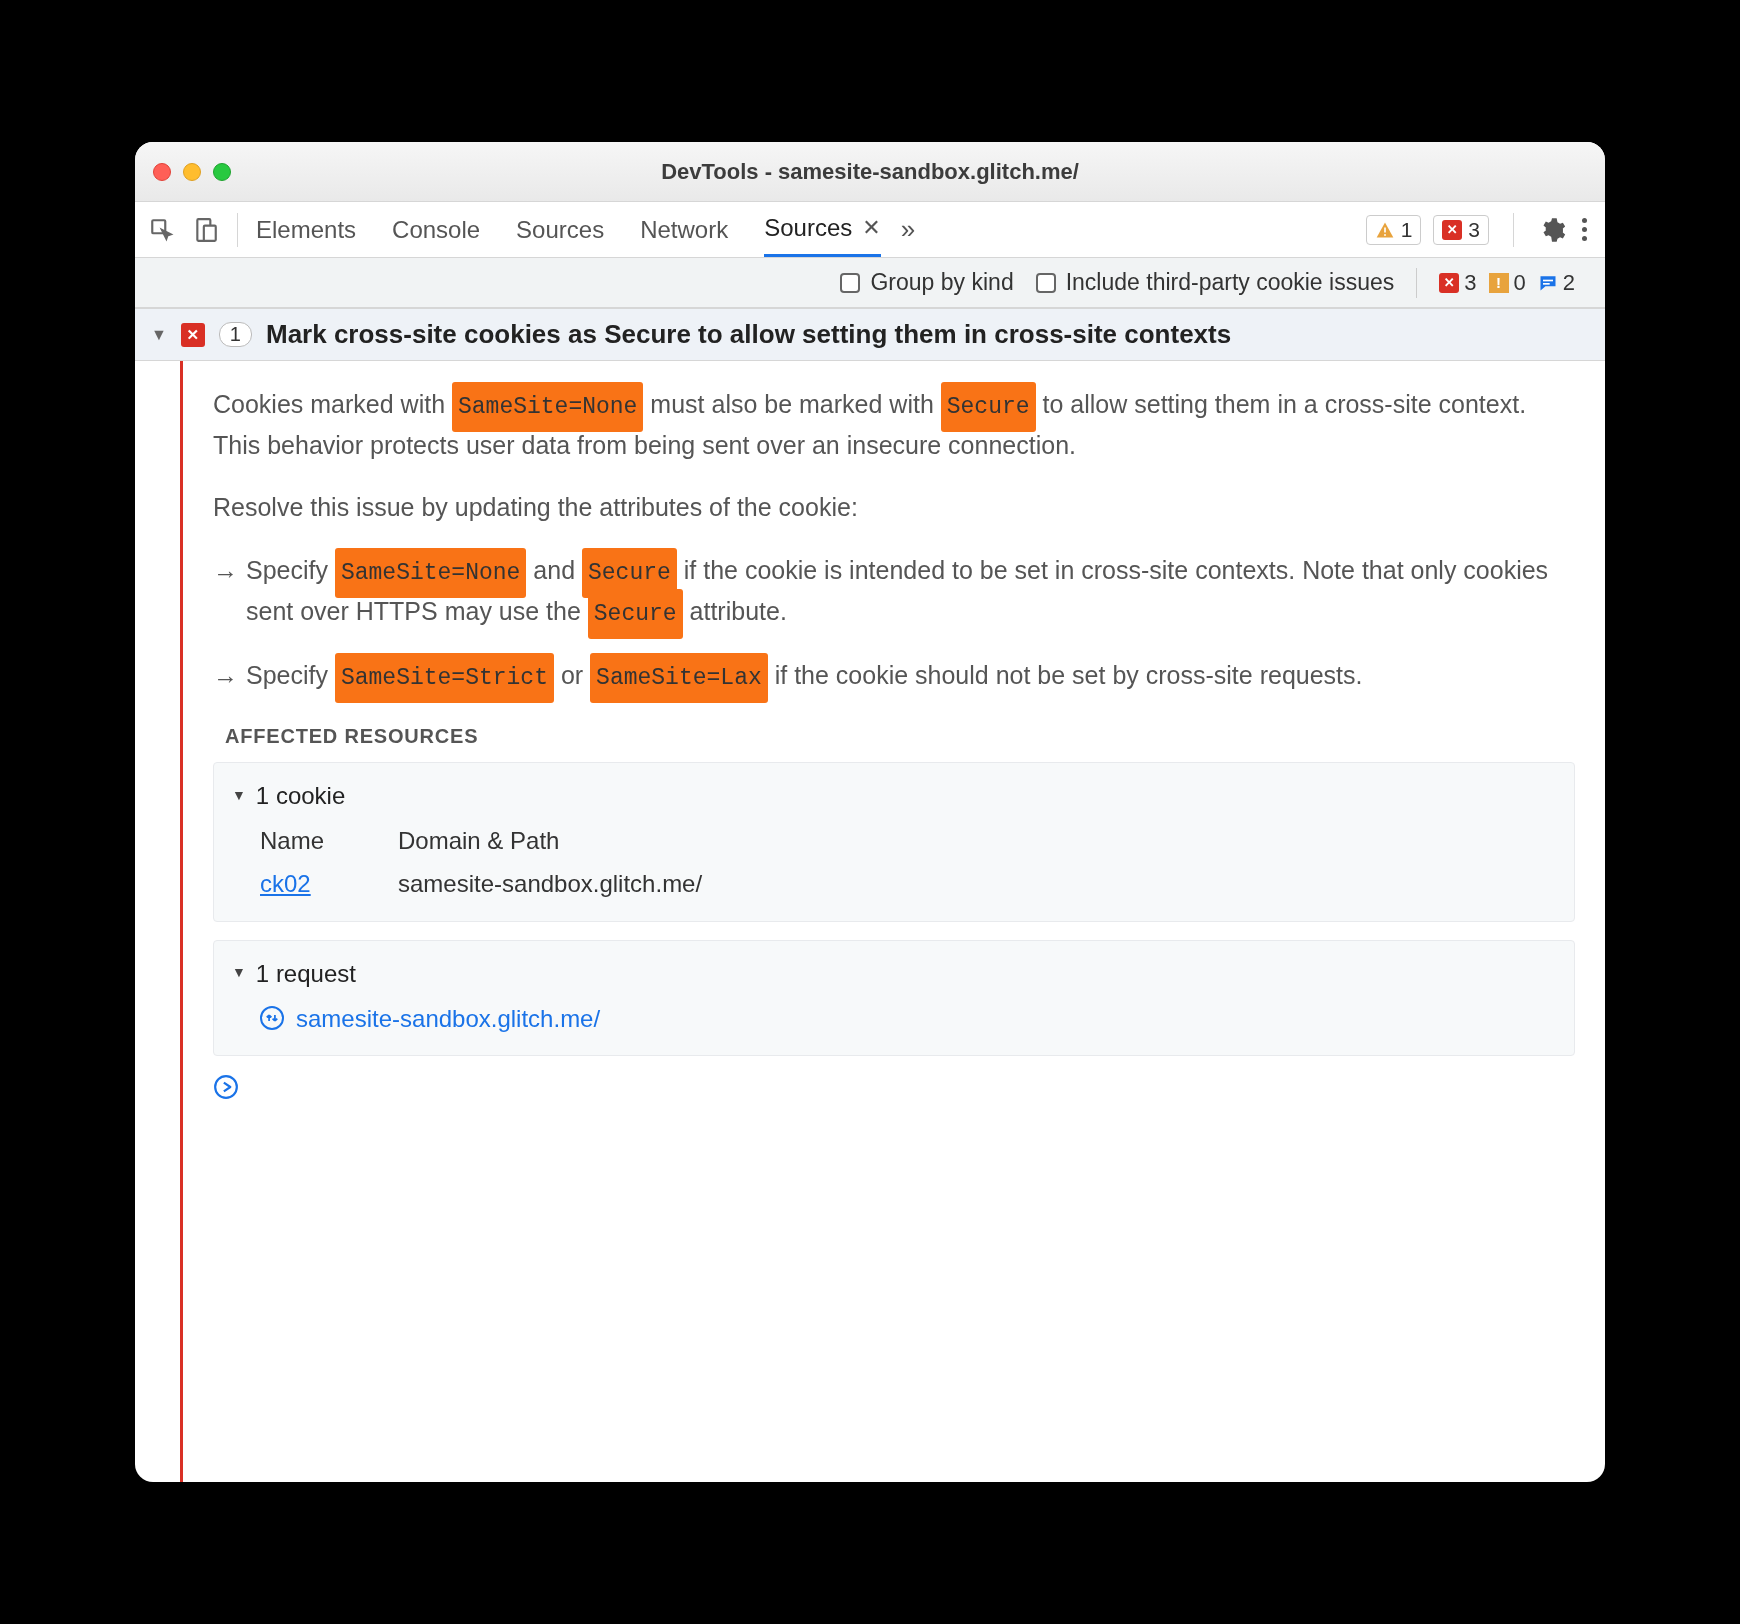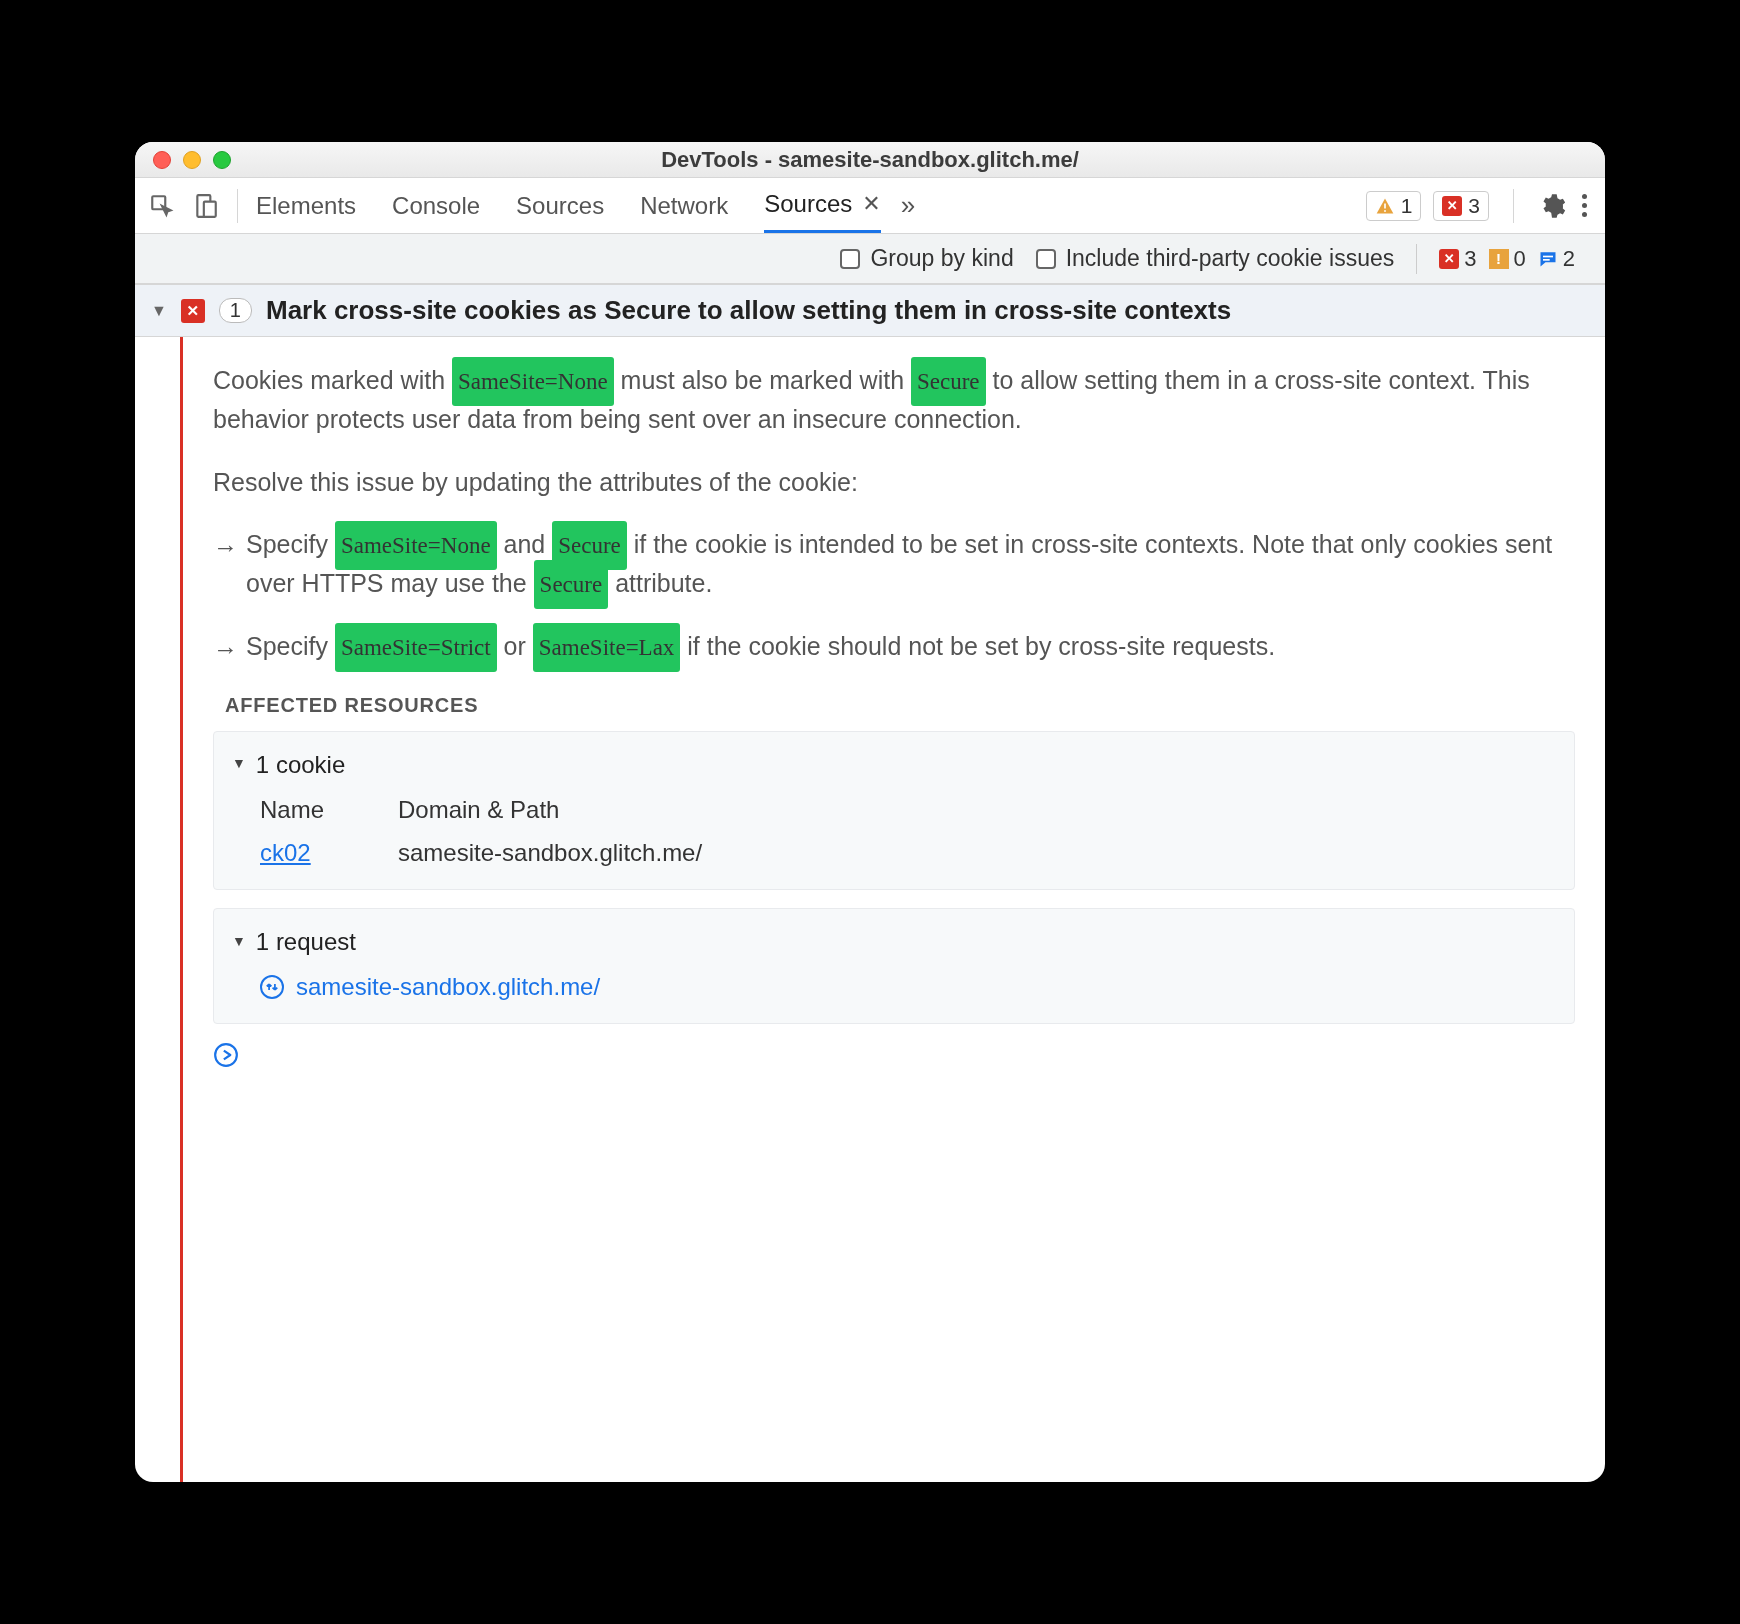--- a/index.html
+++ b/index.html
@@ -17,21 +17,21 @@
     width: 1470px;
     height: 1340px;
     background: #fff;
     border-radius: 18px;
     box-shadow: 0 30px 80px rgba(0,0,0,.55);
     overflow: hidden;
     display: flex;
     flex-direction: column;
   }
   .titlebar {
-    height: 36px;
+    height: 60px;
     background: linear-gradient(#f6f6f6,#e9e9e9);
     border-bottom: 1px solid #d6d6d6;
     display: flex;
     align-items: center;
     padding: 0 18px;
     position: relative;
   }
   .tl-buttons { display:flex; gap:12px; }
   .tl-dot { width: 18px; height: 18px; border-radius: 50%; }
   .tl-red { background:#ff5f57; border:1px solid #e24238;}
@@ -106,22 +106,22 @@
   .issue-margin {
     width: 48px; position:relative; flex-shrink:0;
   }
   .red-bar { position:absolute; top:0; bottom:0; right:0; width:3px; background:#d93025; }
   .issue-content {
     padding: 24px 30px 20px 30px;
     color:#555; font-size:25px; line-height:1.55;
   }
   .issue-content p { margin-bottom: 24px; }
   code {
-    font-family: Liberation Serif, serif;
-    background:#22c55e; padding:12px 6px; border-radius:3px;
+    font-family: Liberation Mono, monospace;
+    background:#f97316; padding:12px 6px; border-radius:3px;
     font-size:23px; color:#333;
   }
   .arrow-line { display:flex; gap:8px; margin-bottom:20px;}
   .arrow-line .arrow { color:#555; }
   .section-label {
     text-transform: uppercase; letter-spacing:.8px;
     font-size:20px; color:#555; font-weight:600; margin: 18px 12px 10px;
   }
   .resource-box {
     background:#f7f9fa; border:1px solid #e8eaed; border-radius:4px;

